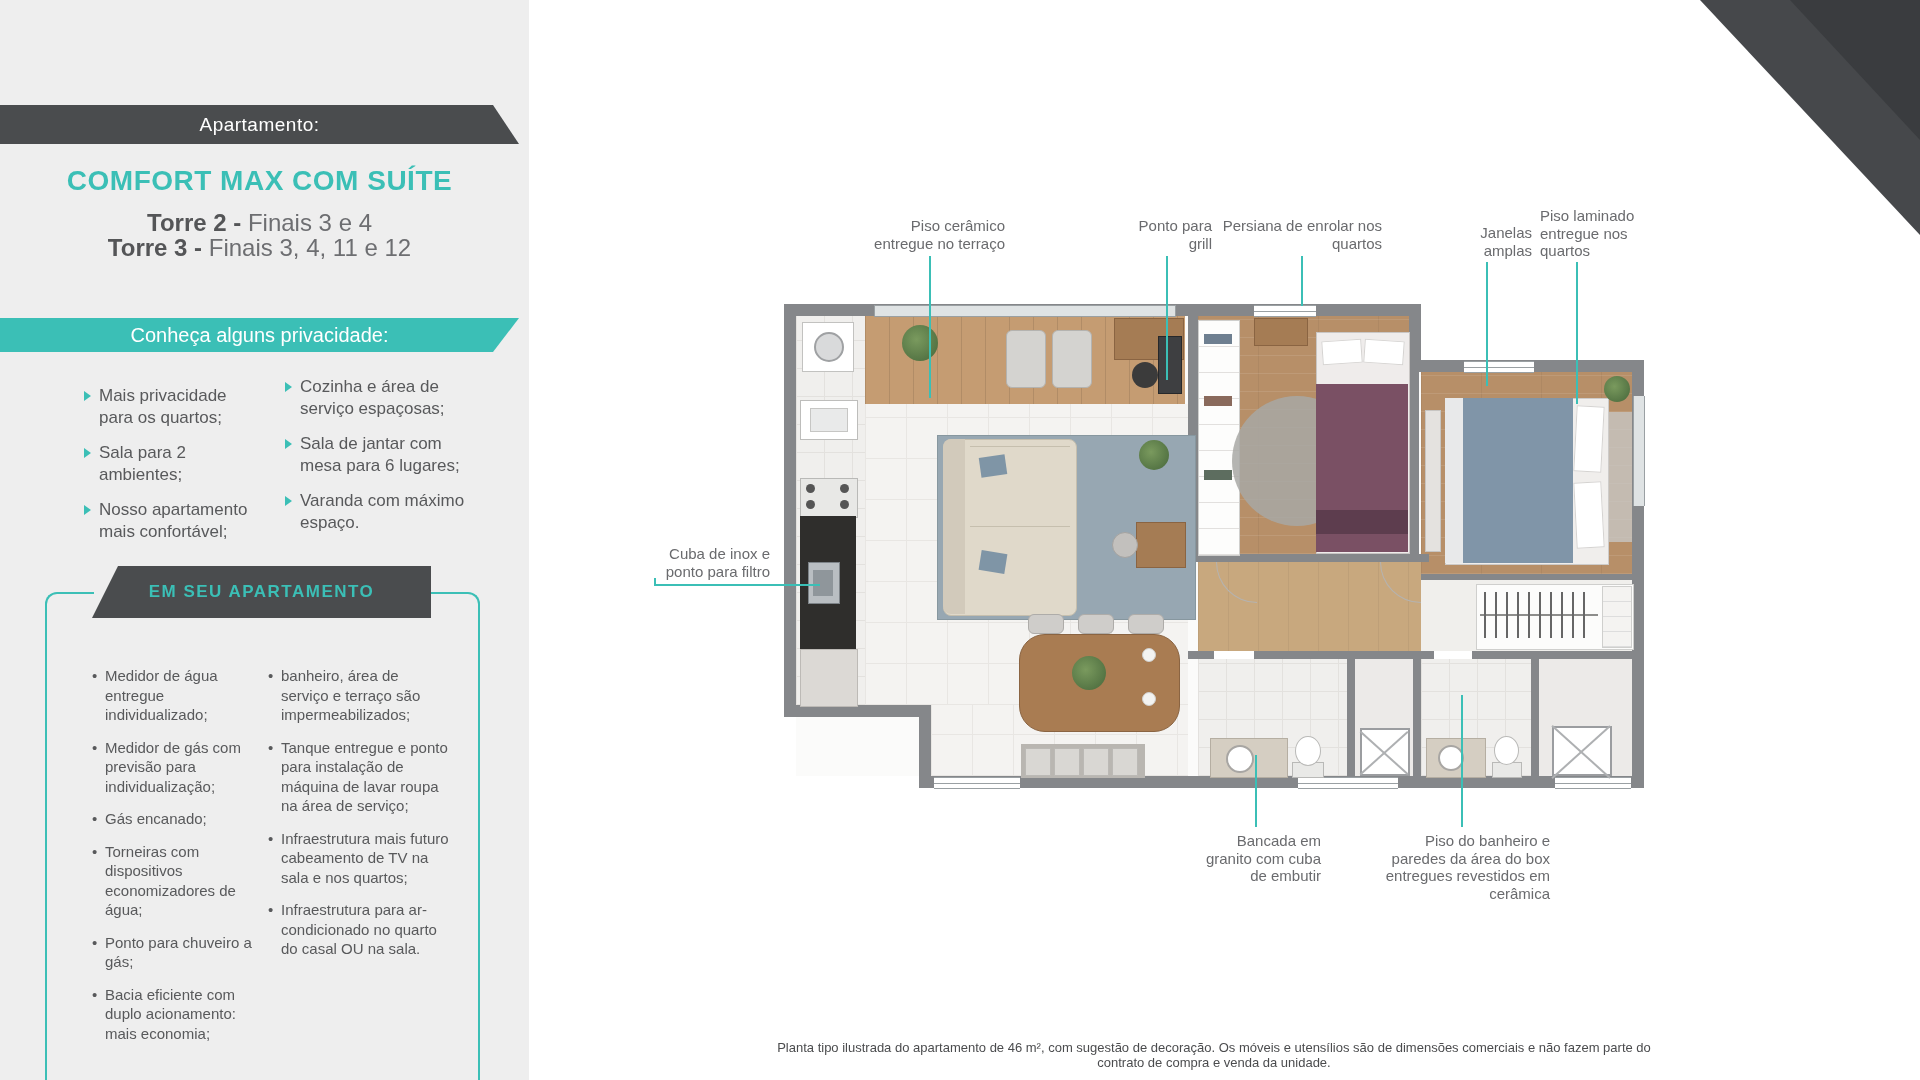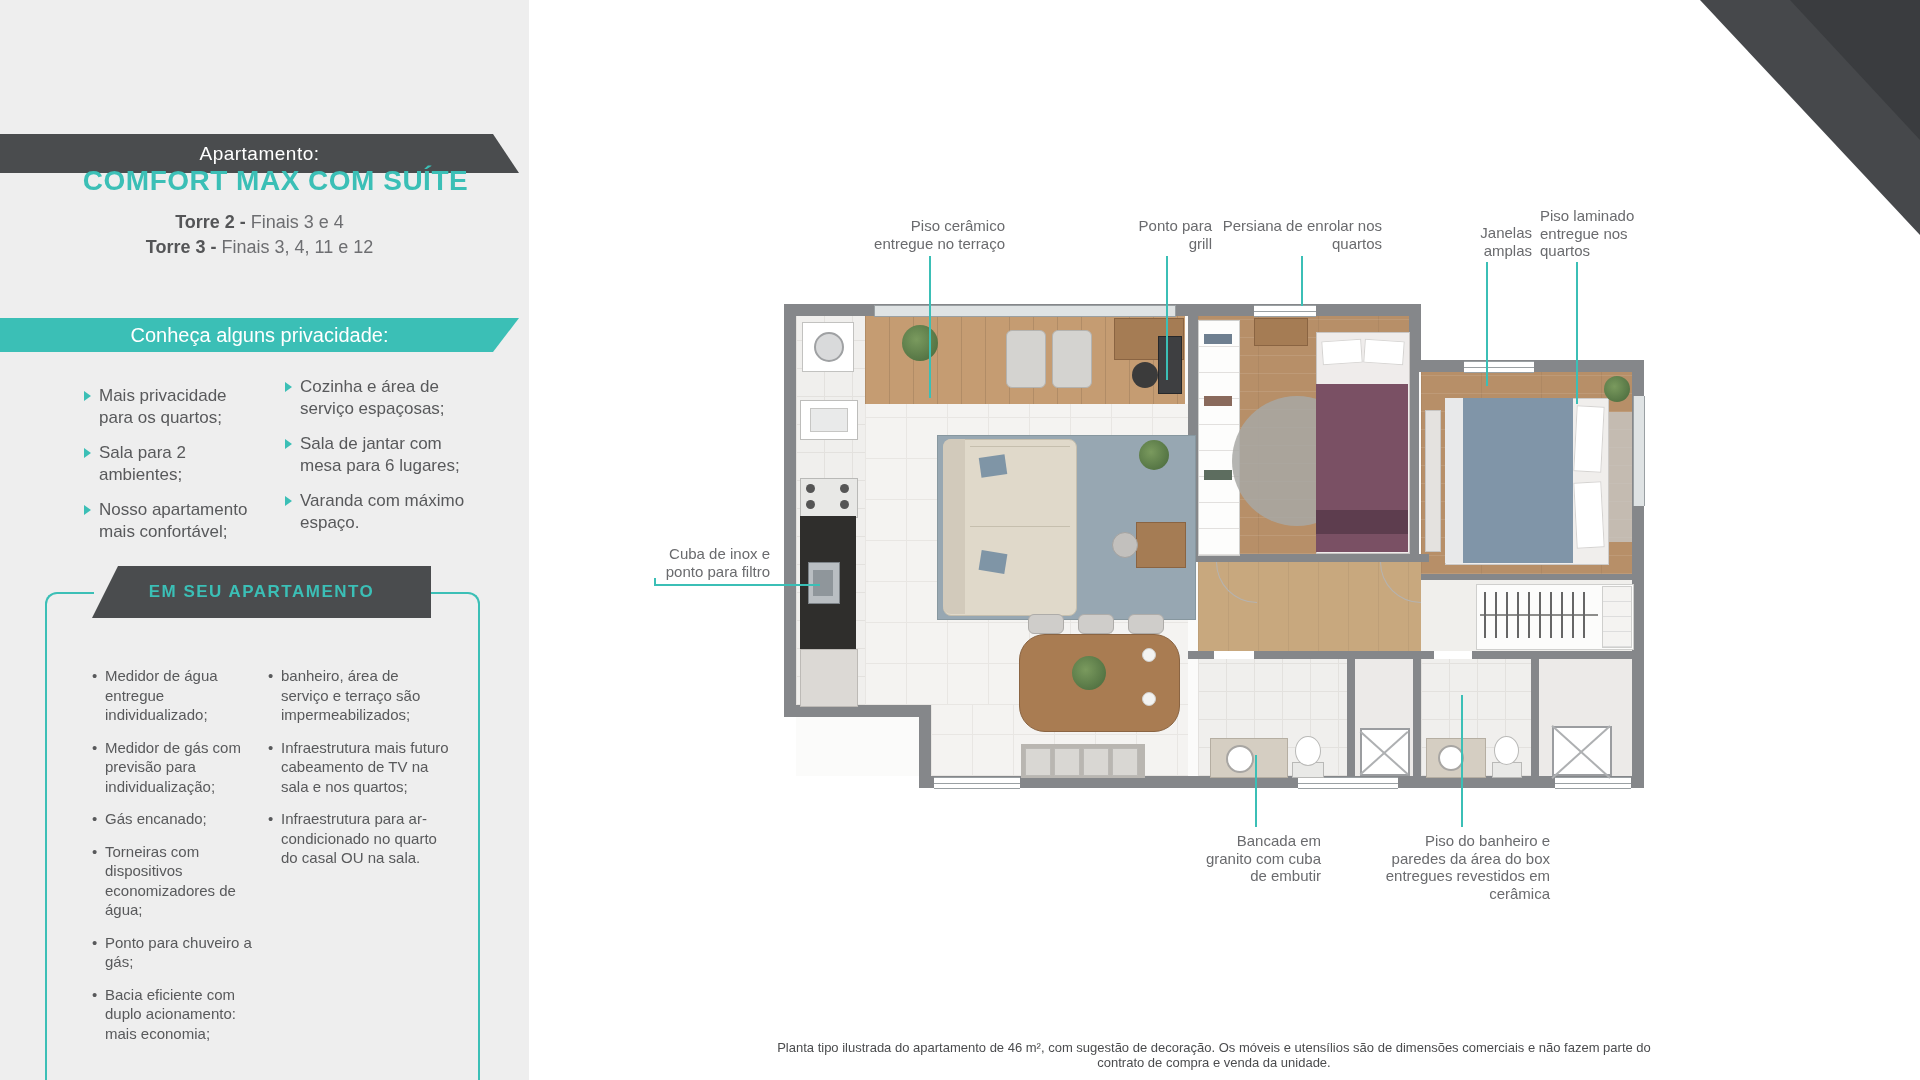--- a/index.html
+++ b/index.html
@@ -1,26 +1,26 @@
 <!DOCTYPE html>
 <html style="--teal: #3bbfb6; --dark: #4a4c4e; --text: #58595b;"><head>
 <meta charset="utf-8">
 <style>
   html,body{margin:0;padding:0}
   body{width:1920px;height:1080px;position:relative;overflow:hidden;background:#fff;
        font-family:"Liberation Sans",sans-serif;color:#58595b}
   .abs{position:absolute}
   
   .sidebar-bg{left:0;top:0;width:529px;height:1080px;background:#eeeeee}
-  .ribbon-dark{left:0;top:134px;width:519px;height:39px;background:var(--dark,#4a4c4e);
+  .ribbon-dark{left:0;top:105px;width:519px;height:39px;background:var(--dark,#4a4c4e);
        clip-path:polygon(0 0,calc(100% - 26px) 0,100% 100%,0 100%);
        color:#fff;font-size:19px;line-height:39px;text-align:center;letter-spacing:.5px}
-  .apt-name{left:16px;top:165px;width:519px;text-align:center;color:var(--teal,#3bbfb6);
+  .apt-name{left:0;top:165px;width:519px;text-align:center;color:var(--teal,#3bbfb6);
        font-size:28px;font-weight:bold;letter-spacing:.5px}
-  .towers{left:0;top:210px;width:519px;text-align:center;font-size:18px;line-height:25px;color:#6d6e71}
+  .towers{left:0;top:210px;width:519px;text-align:center;font-size:24px;line-height:25px;color:#6d6e71}
   .towers b{color:#545557}
   .ribbon-teal{left:0;top:318px;width:519px;height:34px;background:var(--teal,#3bbfb6);
        clip-path:polygon(0 0,100% 0,calc(100% - 26px) 100%,0 100%);
        color:#fff;font-size:20px;line-height:34px;text-align:center}
   .dif-col{font-size:17px;line-height:22px}
   .dif-col li{list-style:none;position:relative;padding-left:15px;margin:0 0 13px 0}
   .dif-col li::before{content:"";position:absolute;left:0;top:6px;width:0;height:0;
        border-left:7px solid var(--teal,#3bbfb6);border-top:5px solid transparent;border-bottom:5px solid transparent}
   .ribbon-dark2{left:92px;top:566px;width:339px;height:52px;background:var(--dark,#4a4c4e);
        clip-path:polygon(26px 0,100% 0,100% 100%,0 100%);
@@ -102,20 +102,21 @@
 <ul class="abs amen-col" style="left:92px;top:666px;width:170px">
   <li>Medidor de água entregue individualizado;</li>
   <li>Medidor de gás com previsão para individualização;</li>
   <li>Gás encanado;</li>
   <li>Torneiras com dispositivos economizadores de água;</li>
   <li>Ponto para chuveiro a gás;</li>
   <li>Bacia eficiente com duplo acionamento: mais economia;</li>
 </ul>
 <ul class="abs amen-col" style="left:268px;top:666px;width:182px">
   <li>banheiro, área de serviço e terraço são impermeabilizados;</li>
+  <li>Tanque entregue e ponto para instalação de máquina de lavar roupa na área de serviço;</li>
   <li>Infraestrutura mais futuro cabeamento de TV na sala e nos quartos;</li>
   <li>Infraestrutura para ar-condicionado no quarto do casal OU na sala.</li>
 </ul>
 
 <div class="abs corner1"></div>
 <div class="abs corner2"></div>
 
 <div class="abs plan">
 
   <div class="floor" style="left:12px;top:16px;width:625px;height:460px;background:#fbfbfa"></div>

